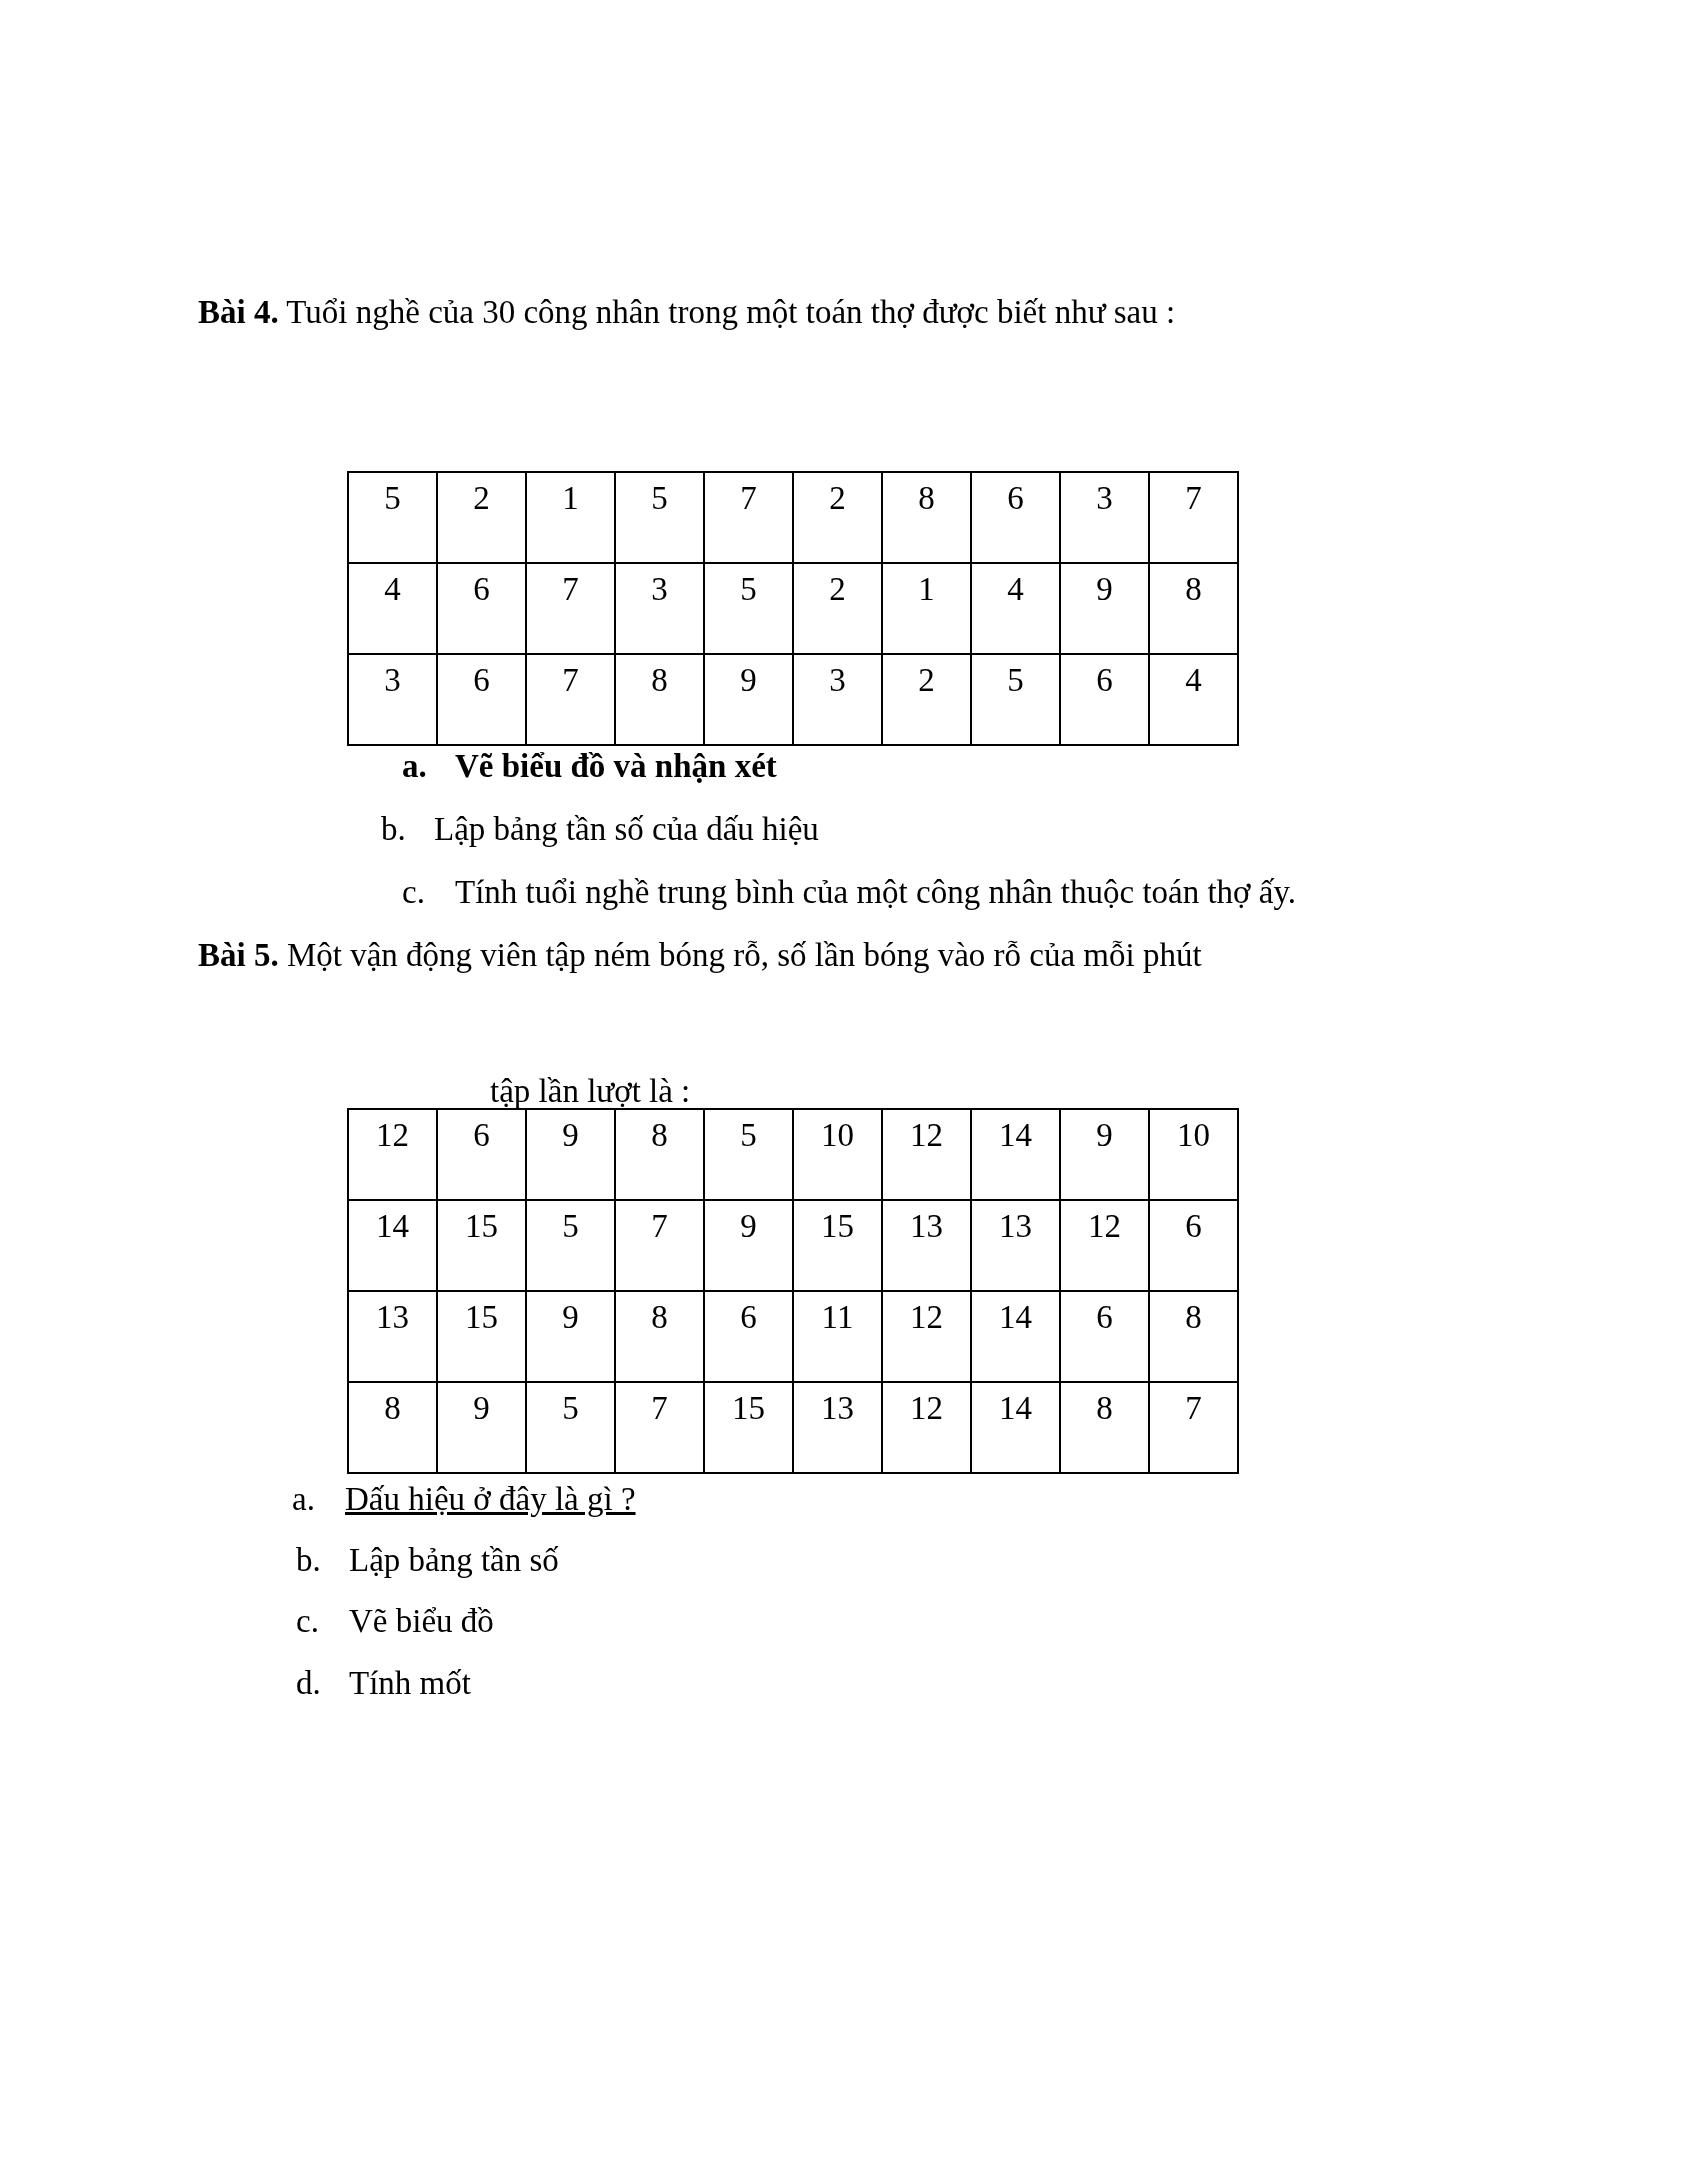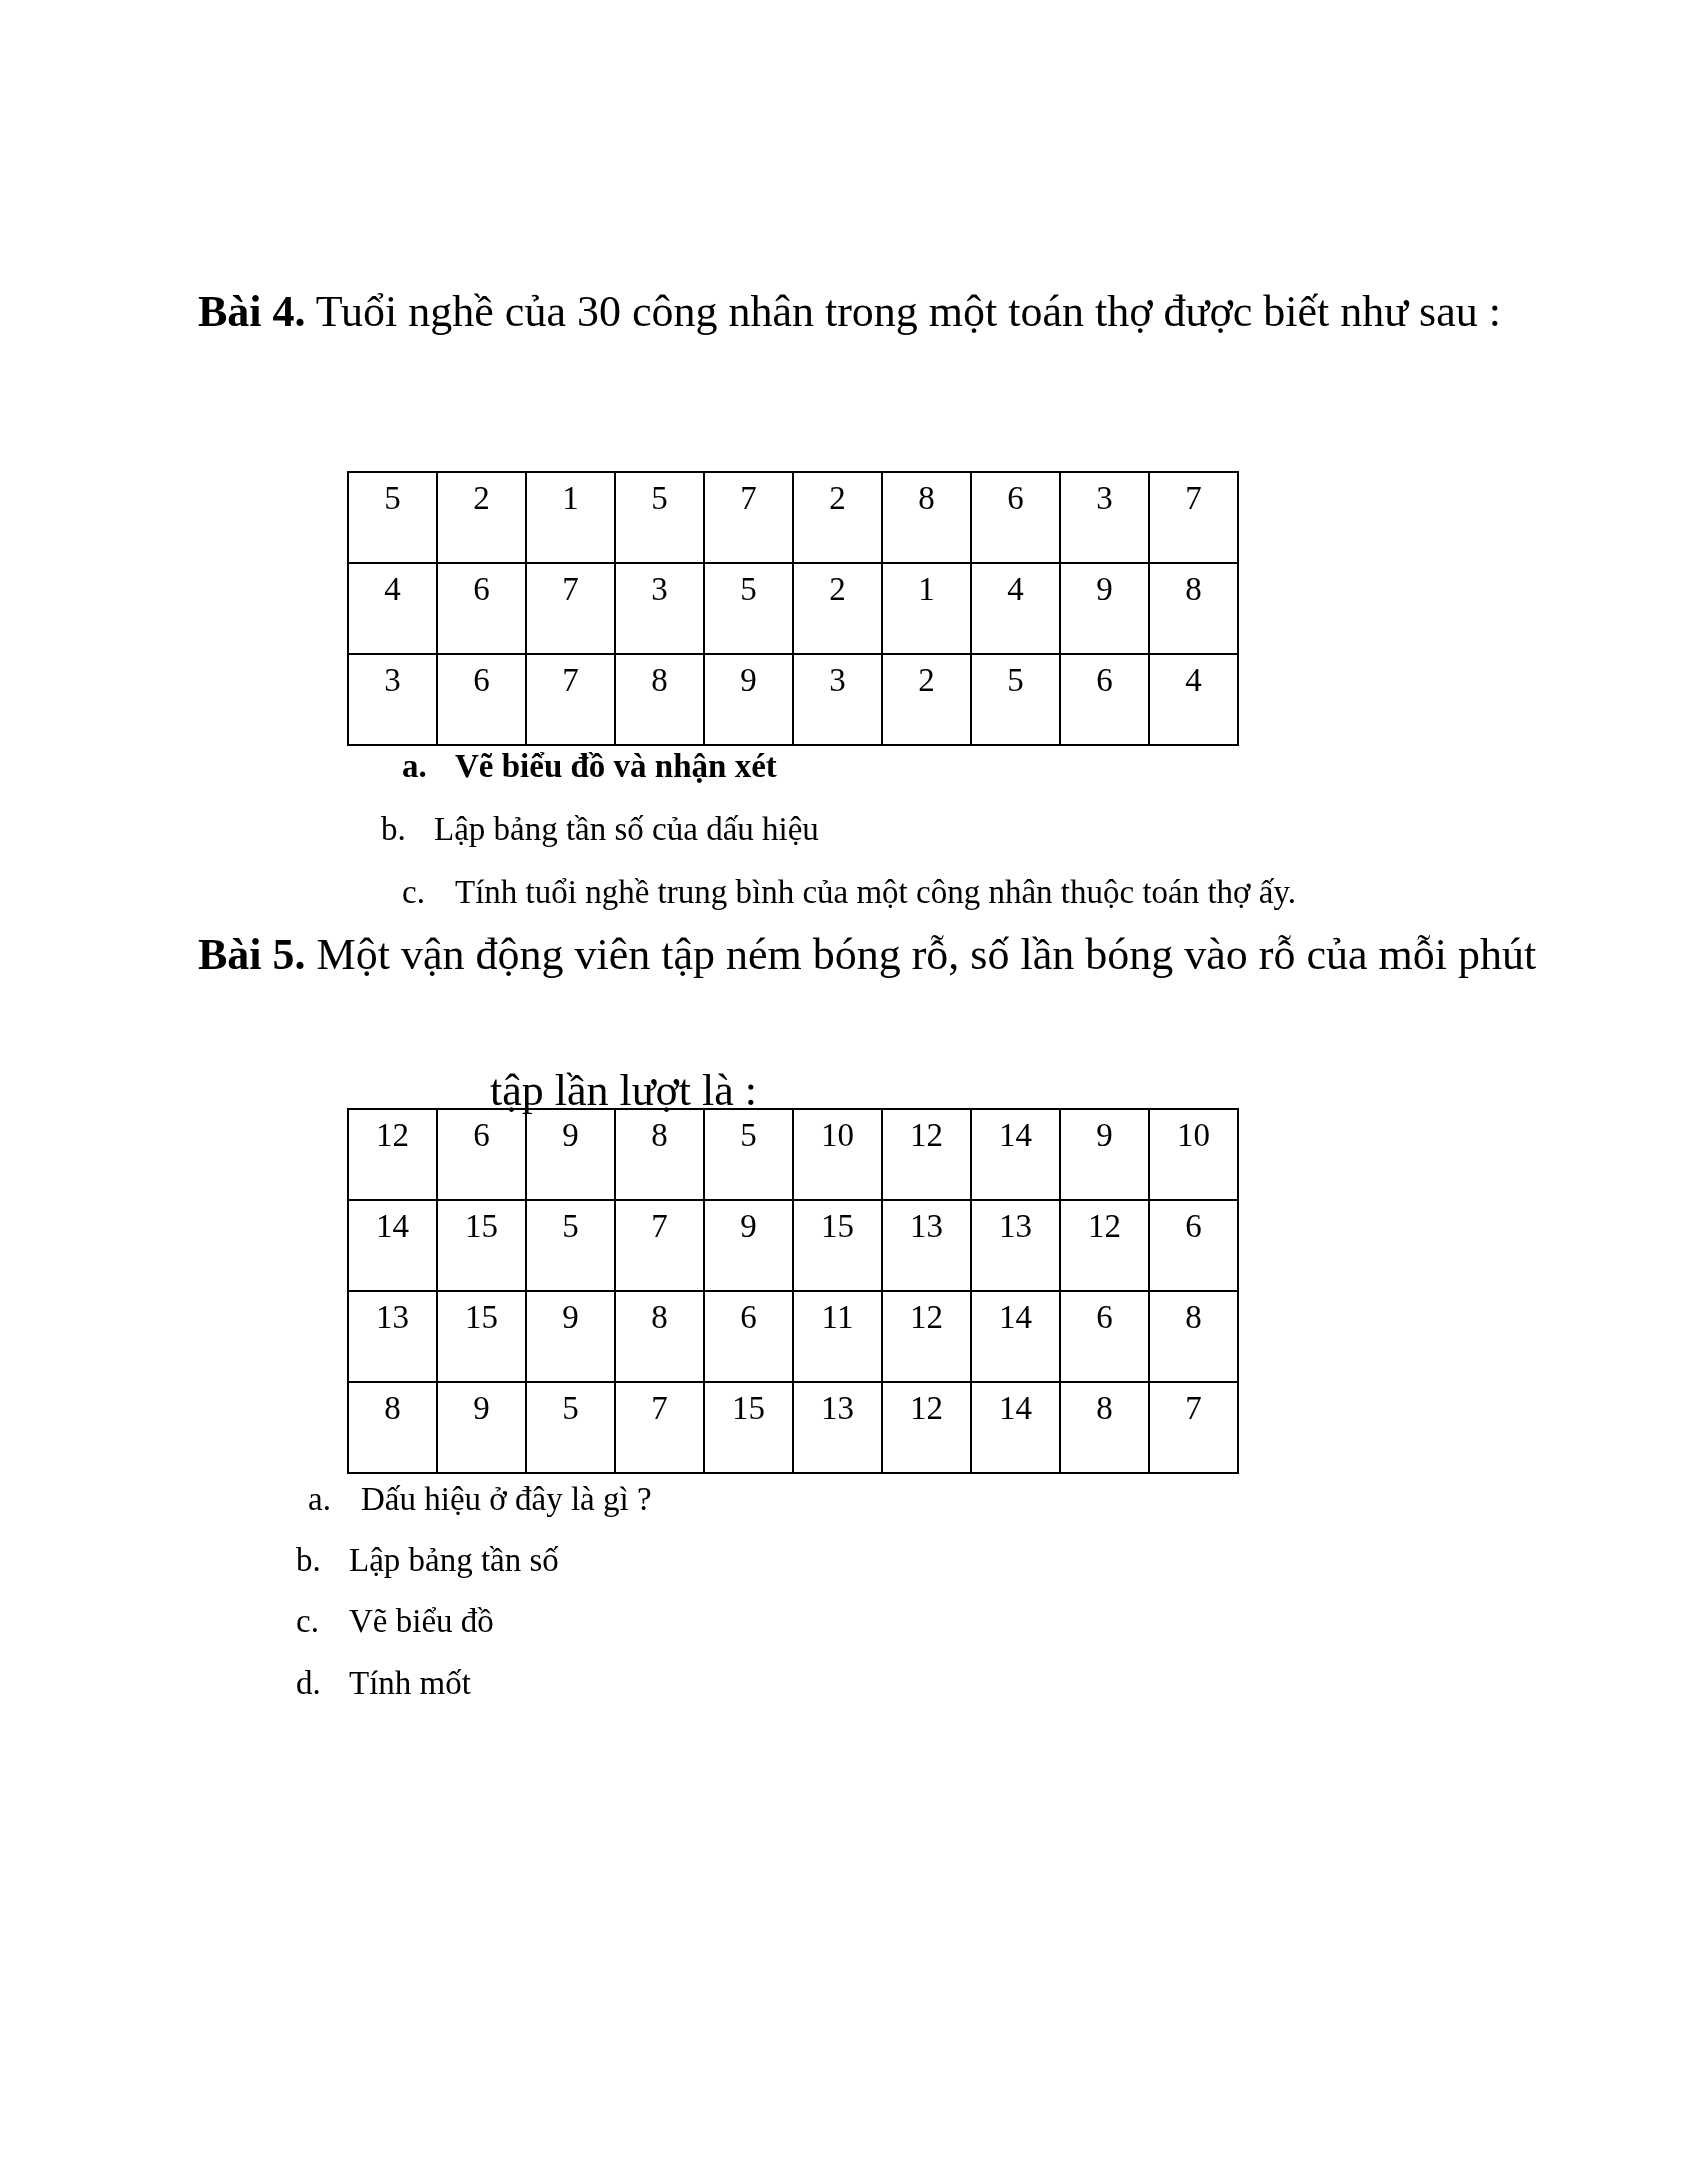--- a/index.html
+++ b/index.html
@@ -10,21 +10,21 @@
     body {
       width: 1687px;
       height: 2183px;
       position: relative;
       overflow: hidden;
       font-family: "Liberation Serif", "DejaVu Serif", serif;
       color: #000000;
     }
     .line {
       position: absolute;
-      font-size: 44px;
+      font-size: 33px;
       line-height: 40px;
       white-space: nowrap;
     }
     .bold { font-weight: bold; }
     .problem-heading { left: 198px; }
 
     table.data-table {
       position: absolute;
       left: 347px;
       border-collapse: collapse;
@@ -164,21 +164,21 @@
         <td>15</td>
         <td>13</td>
         <td>12</td>
         <td>14</td>
         <td>8</td>
         <td>7</td>
       </tr>
     </tbody>
 </table>
 
-<div class="sub-item" style="top:1479px; left:308px;">
+<div class="sub-item" style="top:1479px; left:292px;text-decoration:underline;">
   <span class="lbl">a.</span><span>Dấu hiệu ở đây là gì ?</span>
 </div>
 <div class="sub-item" style="top:1540px; left:296px;">
   <span class="lbl">b.</span><span>Lập bảng tần số</span>
 </div>
 <div class="sub-item" style="top:1601px; left:296px;">
   <span class="lbl">c.</span><span>Vẽ biểu đồ</span>
 </div>
 <div class="sub-item" style="top:1663px; left:296px;">
   <span class="lbl">d.</span><span>Tính mốt</span>

